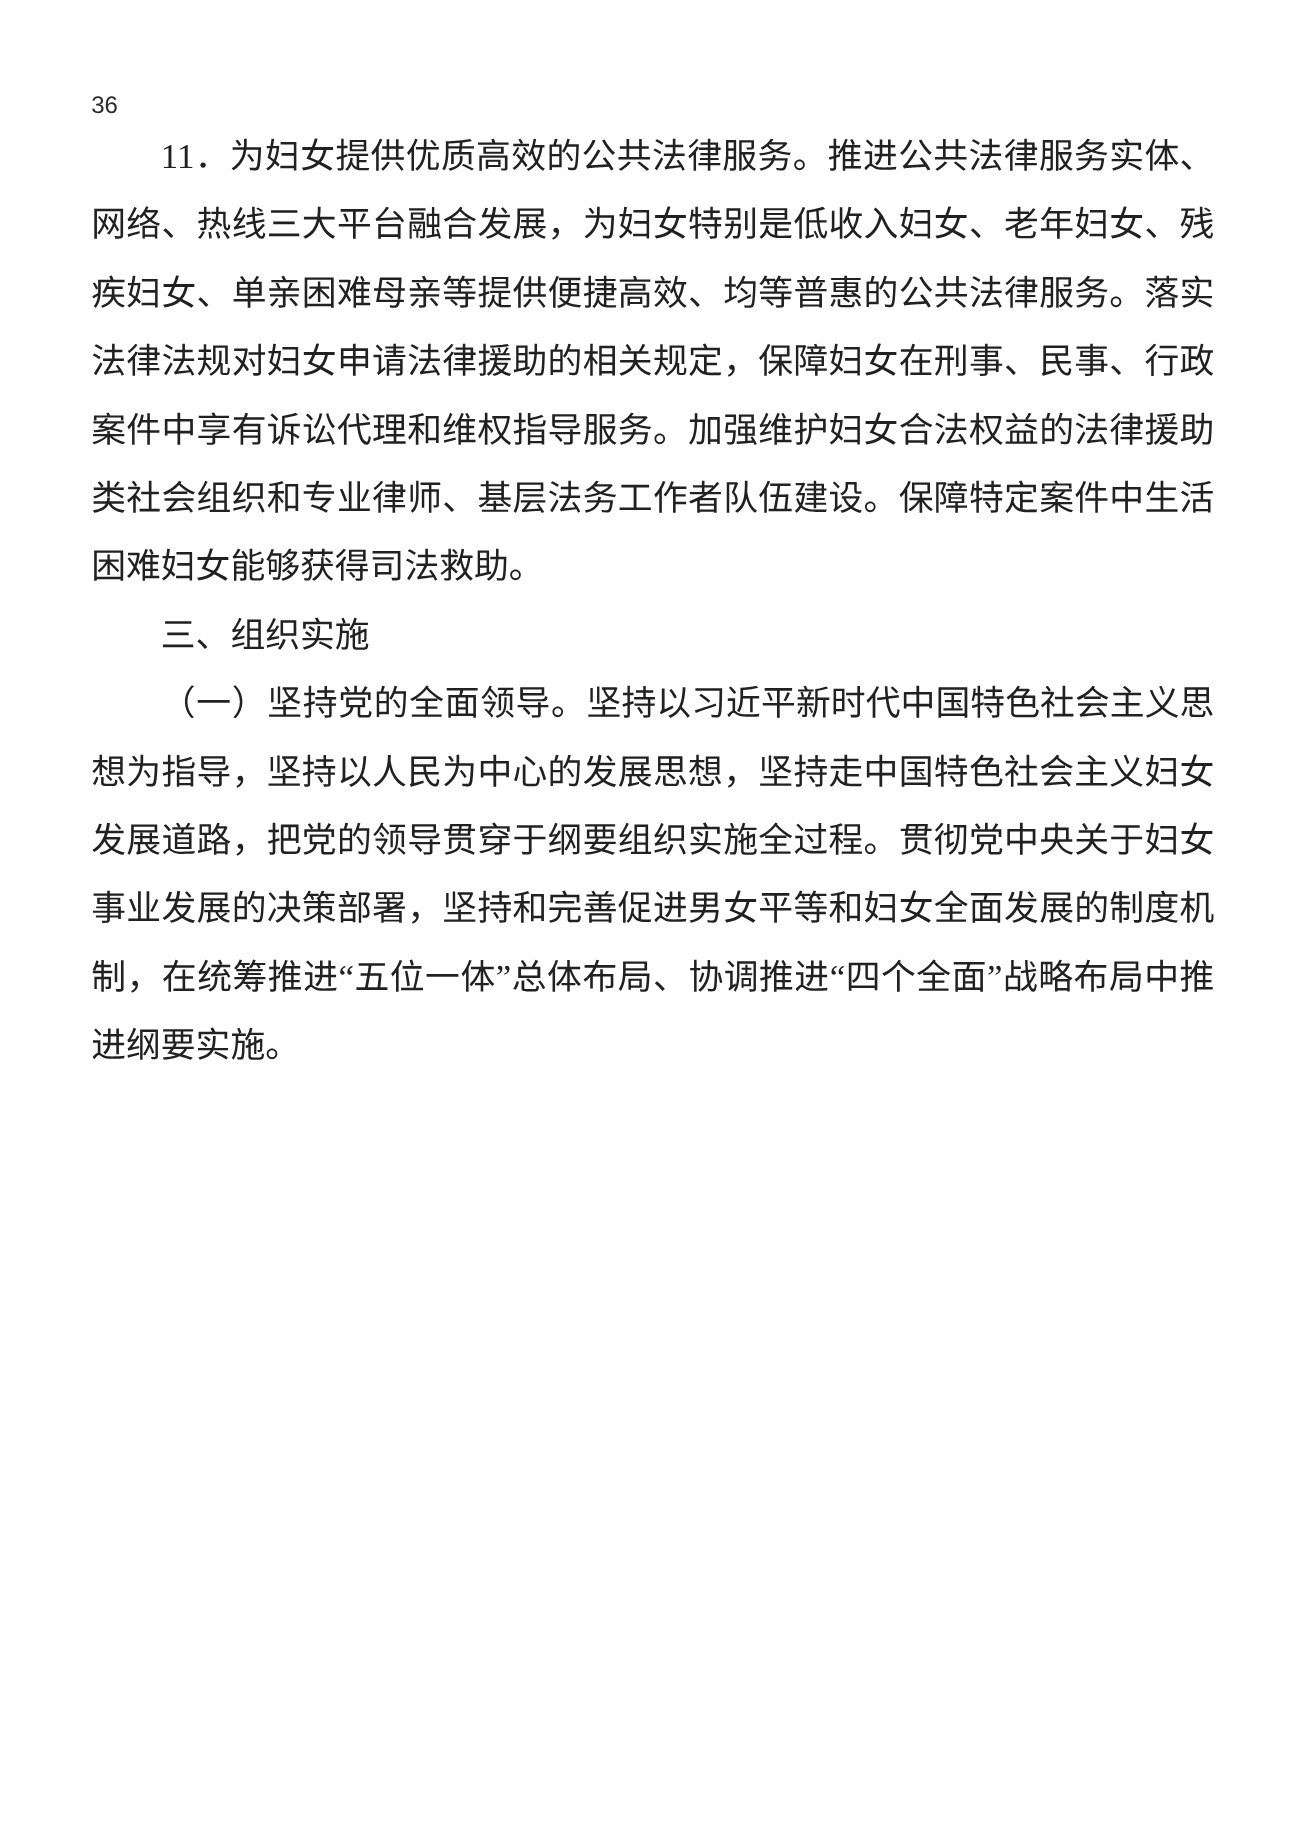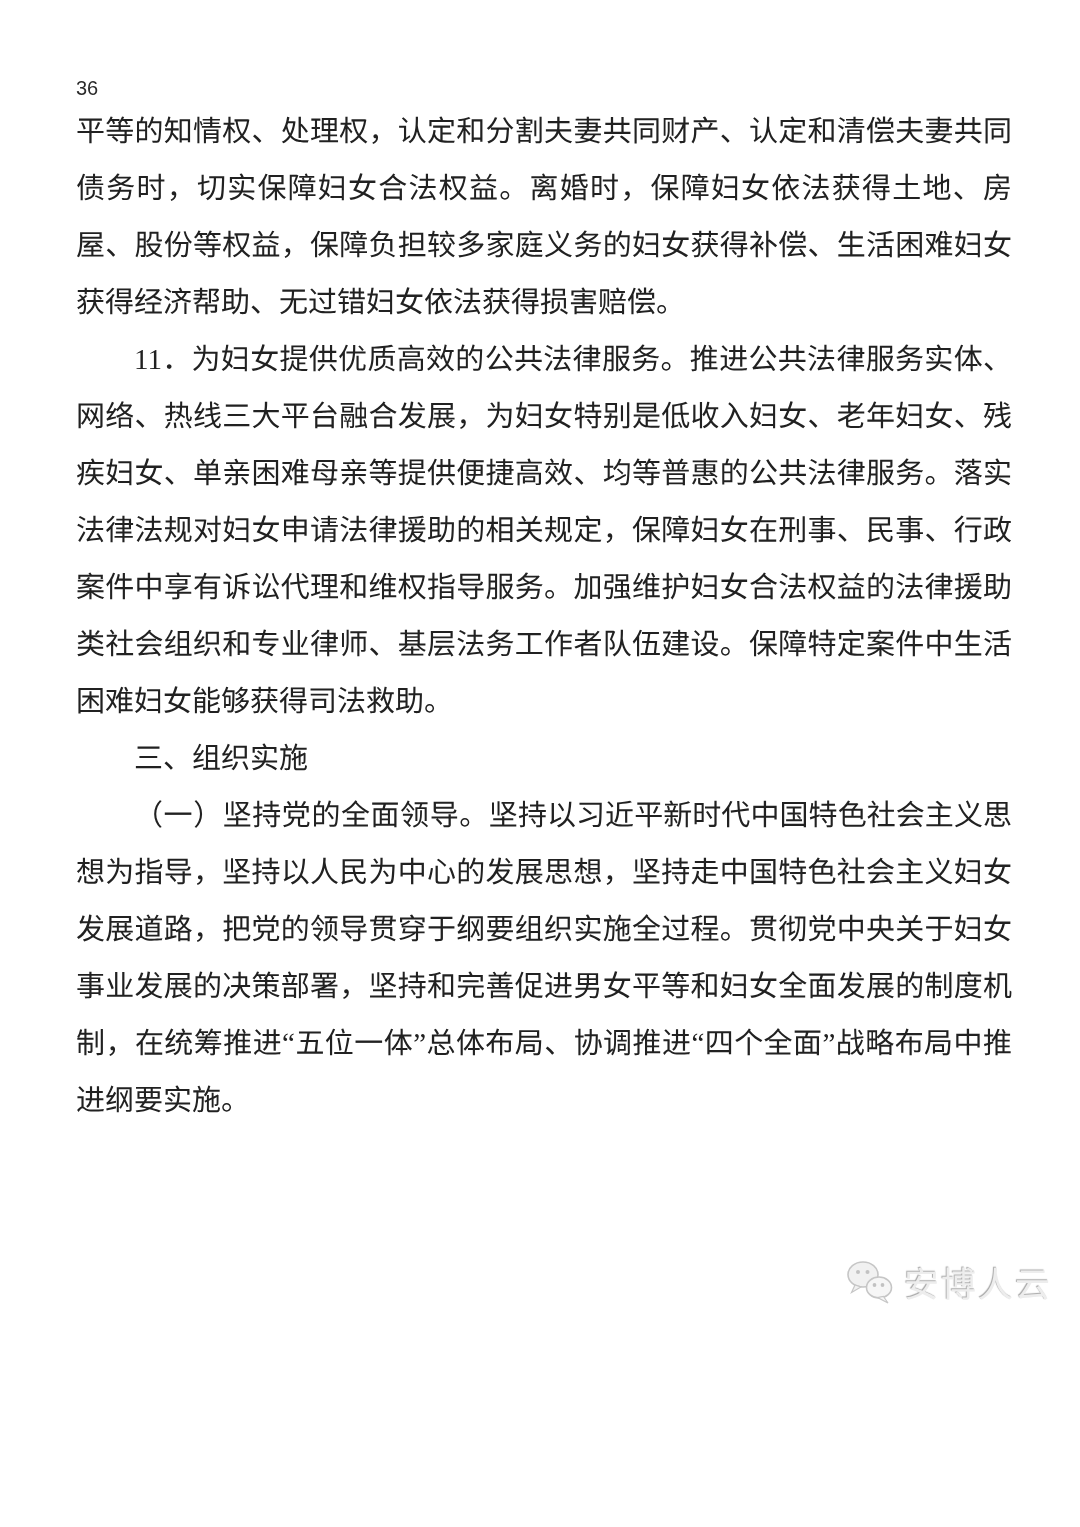--- a/index.html
+++ b/index.html
@@ -75,39 +75,23 @@
 </style>
 </head>
 <body>
 
 <div class="page">
 
   <div class="page-number">36</div>
 
   <div class="content">
 
-    <p class="para">平等的知情权、处理权，认定和分割夫妻共同财产、认定和清偿夫妻共同债务时，切实保障妇女合法权益。离婚时，保障妇女依法获得土地、房屋、股份等权益，保障负担较多家庭义务的妇女获得补偿、生活困难妇女获得经济帮助、无过错妇女依法获得损害赔偿。</p>
 
     <p class="para para-indent">11．为妇女提供优质高效的公共法律服务。推进公共法律服务实体、网络、热线三大平台融合发展，为妇女特别是低收入妇女、老年妇女、残疾妇女、单亲困难母亲等提供便捷高效、均等普惠的公共法律服务。落实法律法规对妇女申请法律援助的相关规定，保障妇女在刑事、民事、行政案件中享有诉讼代理和维权指导服务。加强维护妇女合法权益的法律援助类社会组织和专业律师、基层法务工作者队伍建设。保障特定案件中生活困难妇女能够获得司法救助。</p>
 
 
     <p class="para para-indent section-heading">三、组织实施</p>
 
     <p class="para para-indent"><span class="kai-lead">（一）坚持党的全面领导。</span><span>坚持以习近平新时代中国特色社会主义思想为指导，坚持以人民为中心的发展思想，坚持走中国特色社会主义妇女发展道路，把党的领导贯穿于纲要组织实施全过程。贯彻党中央关于妇女事业发展的决策部署，坚持和完善促进男女平等和妇女全面发展的制度机制，在统筹推进“五位一体”总体布局、协调推进“四个全面”战略布局中推进纲要实施。</span></p>
   </div>
 
-  <div class="watermark">
-    <svg class="wechat-icon" viewBox="0 0 52 46" xmlns="http://www.w3.org/2000/svg" aria-hidden="true">
-
-      <ellipse cx="19" cy="15.5" rx="15" ry="12.5" fill="#f1f1f1" stroke="#c6c6c6" stroke-width="1.6"></ellipse>
-      <path d="M11 26 L7.5 33.5 L17 28 Z" fill="#f1f1f1" stroke="#c6c6c6" stroke-width="1.2"></path>
-      <circle cx="14" cy="13" r="2" fill="#c2c2c2"></circle>
-      <circle cx="23.5" cy="13" r="2" fill="#c2c2c2"></circle>
-
-      <ellipse cx="35" cy="28.5" rx="12.5" ry="10.5" fill="#f6f6f6" stroke="#c6c6c6" stroke-width="1.6"></ellipse>
-      <path d="M39.5 37.5 L44 44 L33.5 38.5 Z" fill="#f6f6f6" stroke="#c6c6c6" stroke-width="1.2"></path>
-      <circle cx="30.5" cy="26" r="1.9" fill="#c2c2c2"></circle>
-      <circle cx="38.5" cy="26" r="1.9" fill="#c2c2c2"></circle>
-    </svg>
-    <span class="watermark-text">安博人云</span>
-  </div>
 
 </div>
 
 </body></html>

